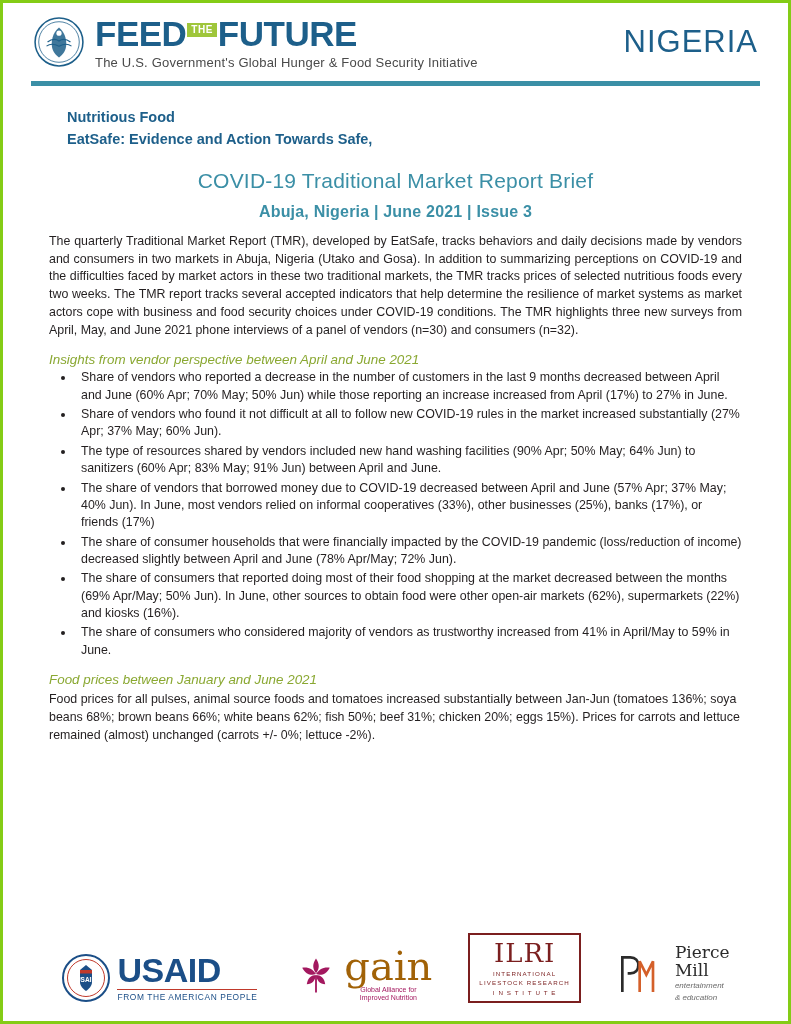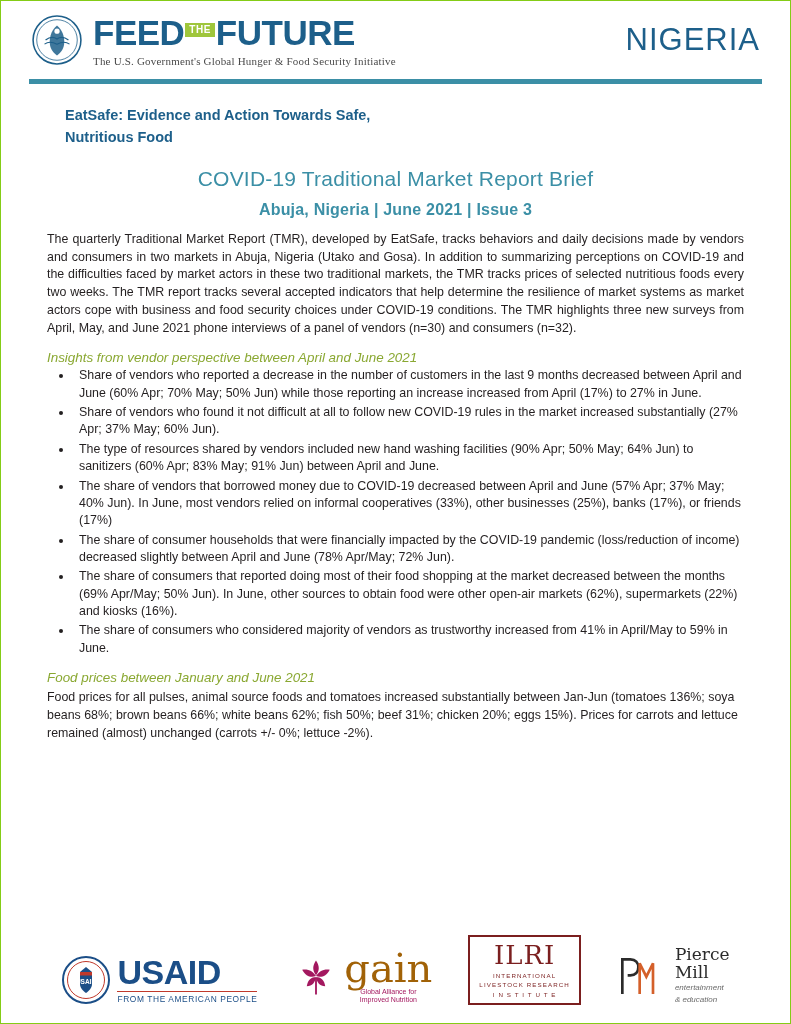--- a/index.html
+++ b/index.html
@@ -13,21 +13,21 @@
     font-family: "Liberation Sans", sans-serif;
     color: #231f20;
     position: relative;
     overflow: hidden;
   }
   .page {
     position: relative;
     width: 791px;
     height: 1024px;
     box-sizing: border-box;
-    border: 1px solid #84cc16;
+    border: 3px solid #84cc16;
   }
 
   
   .header {
     position: relative;
     height: 78px;
     padding: 0 30px;
     display: flex;
     align-items: center;
     justify-content: space-between;
@@ -70,26 +70,25 @@
     color: #ffffff;
     font-size: 10px;
     font-weight: bold;
     letter-spacing: 0.5px;
     padding: 2px 4px 2px 4px;
     margin: 12px 1px;
     transform: translateY(-3px);
     line-height: 1;
   }
   .wordmark-sub {
-    font-size: 11px;
+    font-size: 13px;
     color: #4a4a4a;
     letter-spacing: 0.2px;
     margin-top: 3px;
     white-space: nowrap;
-    font-family: Liberation Serif, serif;
   }
   .country {
     font-size: 31px;
     color: #1d5f8a;
     letter-spacing: 1px;
     font-weight: normal;
   }
   .rule {
     height: 5px;
     background: #3b8fa6;
@@ -284,22 +283,22 @@
         <div class="wordmark-sub">The U.S. Government's Global Hunger &amp; Food Security Initiative</div>
       </div>
     </div>
     <div class="country">NIGERIA</div>
   </div>
   <div class="rule"></div>
 
   <div class="content">
 
     <div class="series-title">
+      <div>Nutritious Food</div>
       <div>EatSafe: Evidence and Action Towards Safe,</div>
-      <div>Nutritious Food</div>
     </div>
 
     <div class="doc-title">COVID-19 Traditional Market Report Brief</div>
     <div class="doc-subtitle">Abuja, Nigeria  |  June 2021  |  Issue 3</div>
 
     <p class="para">The quarterly Traditional Market Report (TMR), developed by EatSafe, tracks behaviors and daily decisions made by vendors and consumers in two markets in Abuja, Nigeria (Utako and Gosa). In addition to summarizing perceptions on COVID-19 and the difficulties faced by market actors in these two traditional markets, the TMR tracks prices of selected nutritious foods every two weeks. The TMR report tracks several accepted indicators that help determine the resilience of market systems as market actors cope with business and food security choices under COVID-19 conditions. The TMR highlights three new surveys from April, May, and June 2021 phone interviews of a panel of vendors (n=30) and consumers (n=32).</p>
 
     <div class="section-head">Insights from vendor perspective between April and June 2021</div>
     <ul class="bullets">
       <li>Share of vendors who reported a decrease in the number of customers in the last 9 months decreased between April and June (60% Apr; 70% May; 50% Jun) while those reporting an increase increased from April (17%) to 27% in June.</li>

